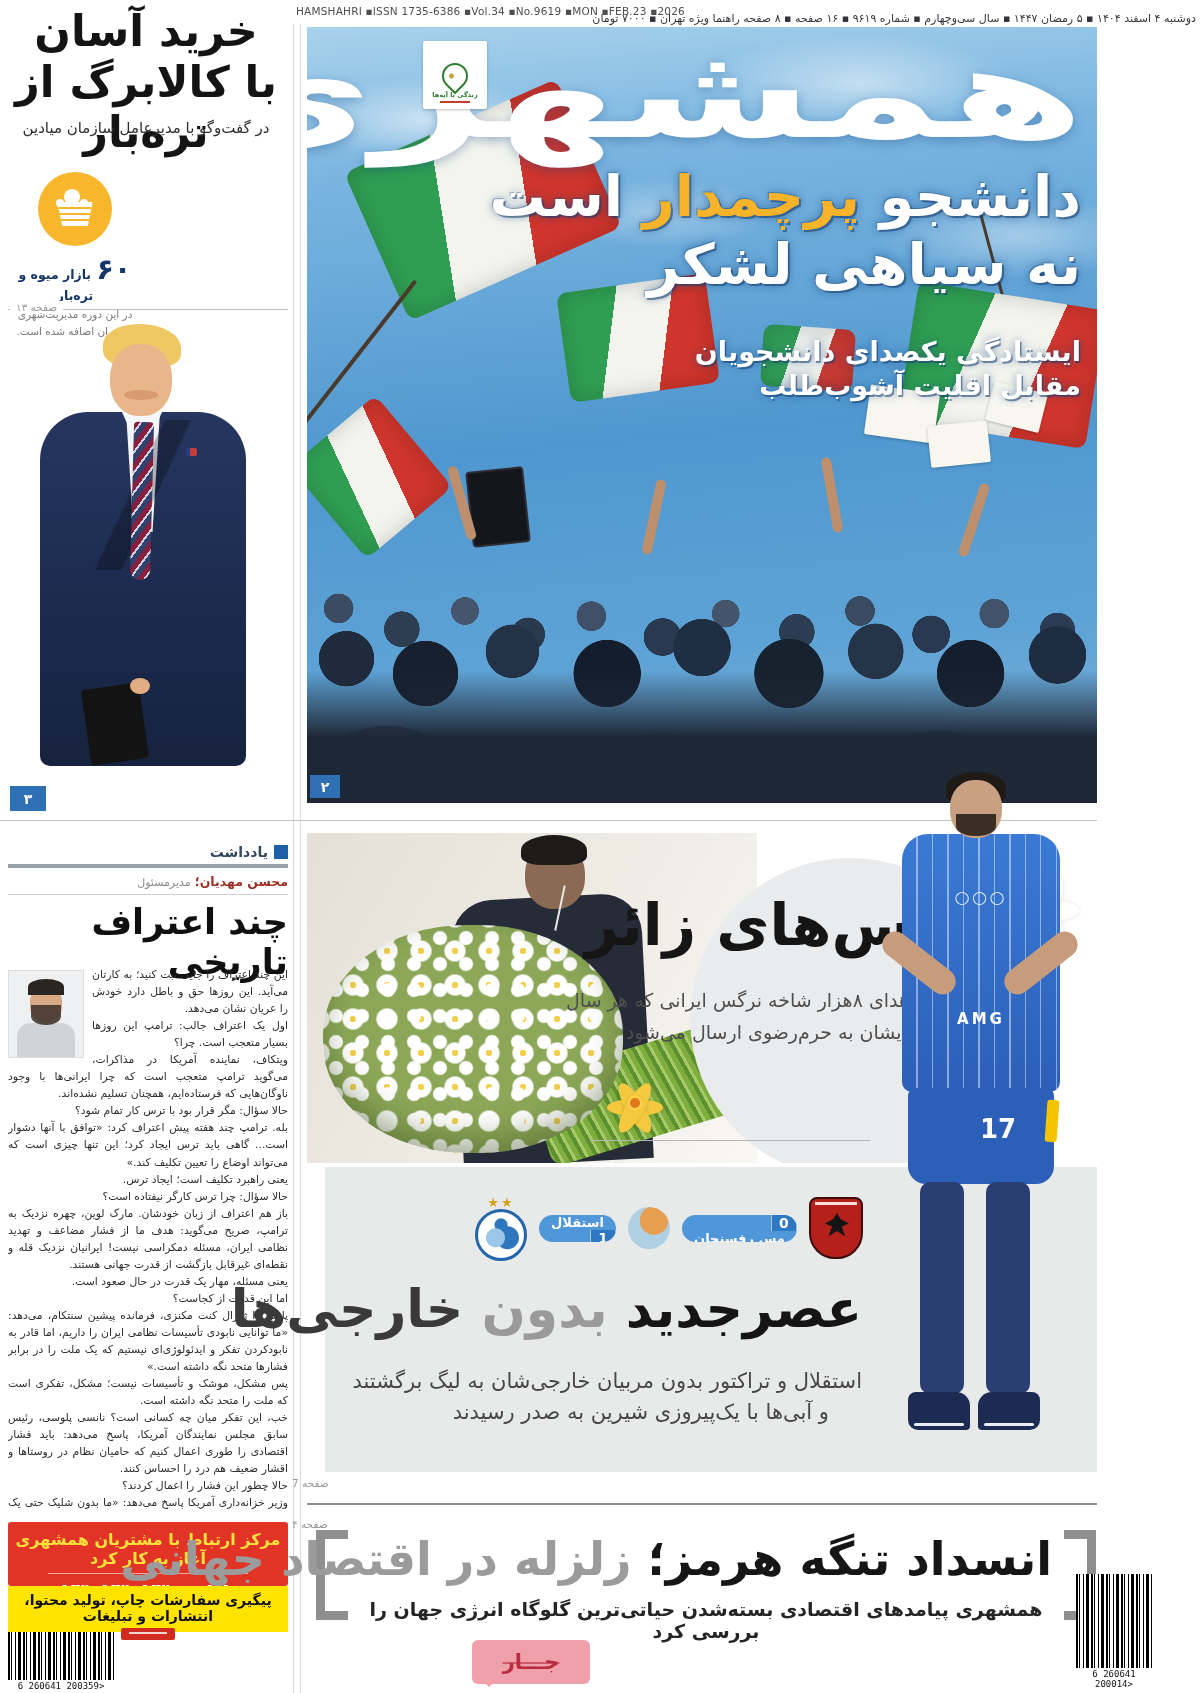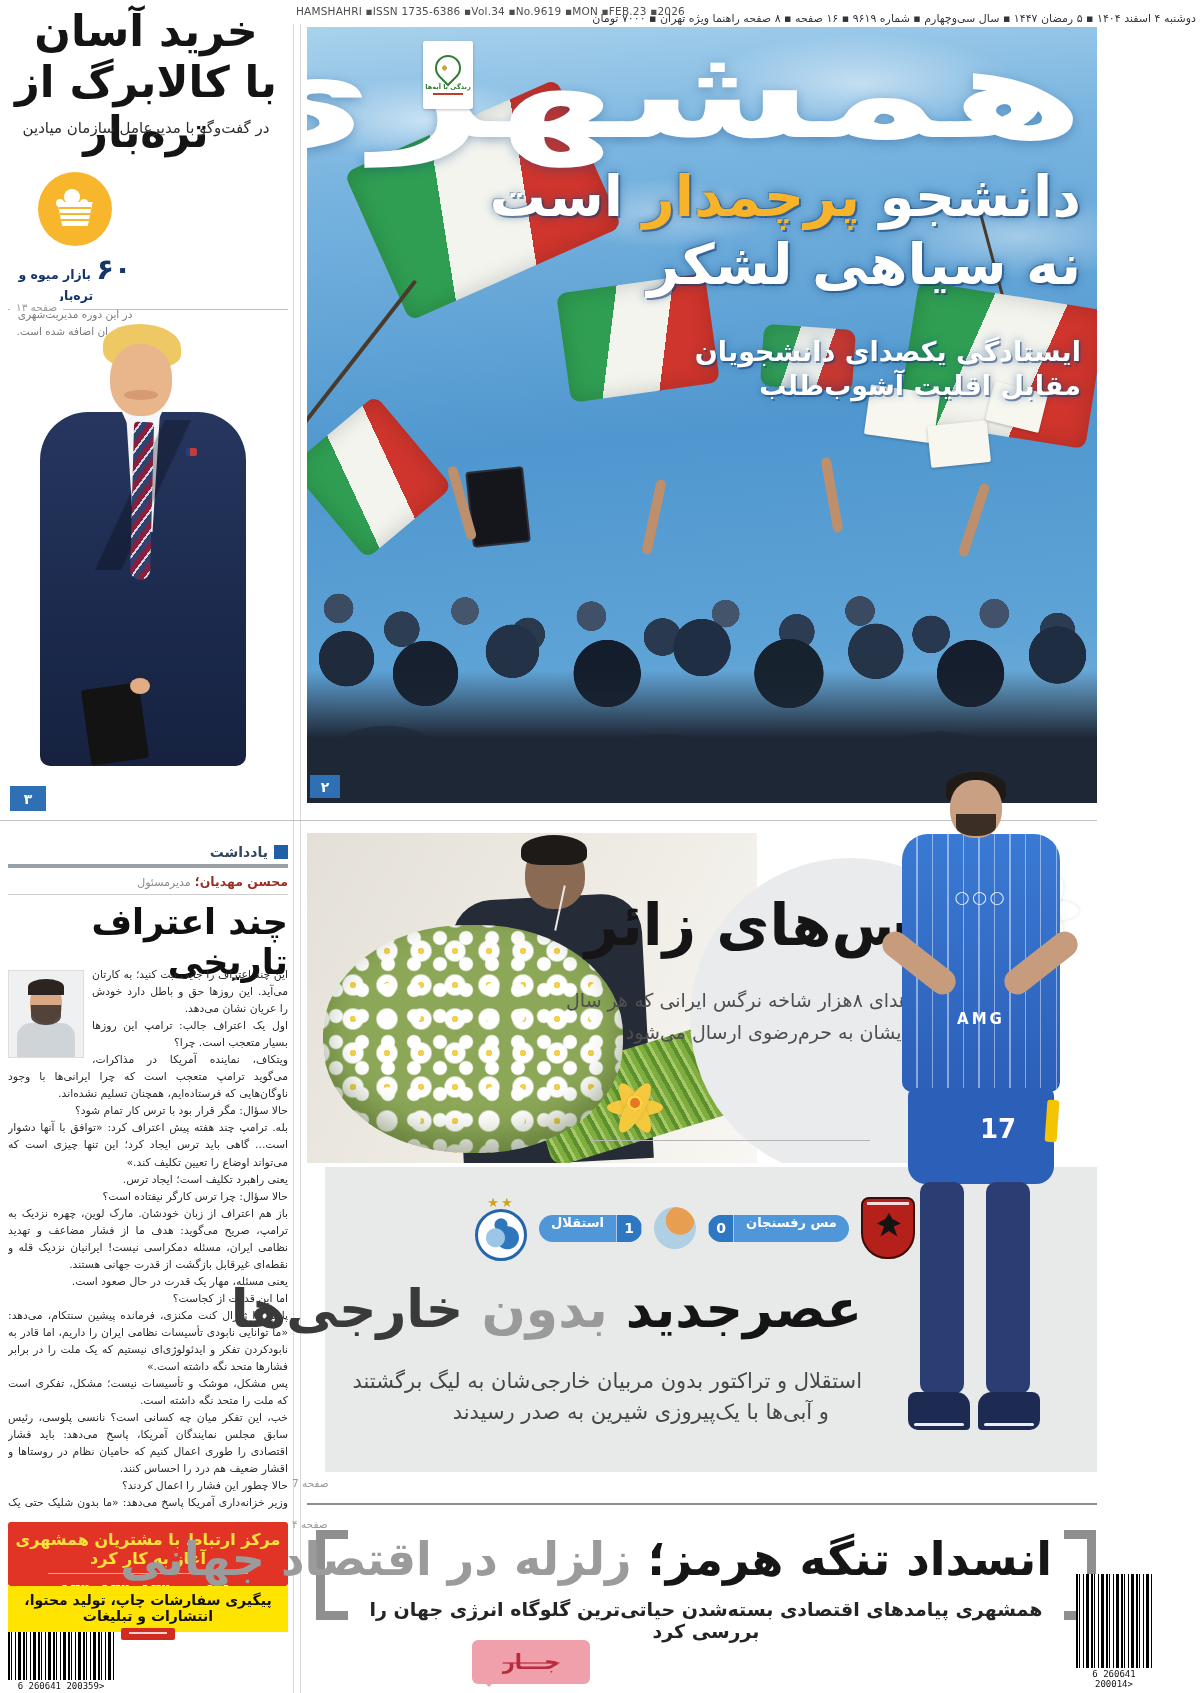--- a/index.html
+++ b/index.html
@@ -19,22 +19,22 @@
          background:linear-gradient(175deg,#a9d2ec 0%,#7ab5e0 18%,#4f97cf 52%,#5ea3d6 78%,#7eb3d8 100%);}
   #clouds{left:0;top:0;width:100%;height:60%;
     background:
      radial-gradient(ellipse 180px 60px at 15% 20%,rgba(255,255,255,.55),transparent 70%),
      radial-gradient(ellipse 220px 70px at 70% 12%,rgba(255,255,255,.5),transparent 70%),
      radial-gradient(ellipse 160px 50px at 45% 40%,rgba(255,255,255,.35),transparent 70%),
      radial-gradient(ellipse 200px 60px at 90% 45%,rgba(255,255,255,.4),transparent 70%);}
   #masthead{right:12px;top:4px;font-size:120px;font-weight:bold;color:#fff;line-height:1;
      transform:scale(1.62,1.05);transform-origin:100% 0;white-space:nowrap;
      text-shadow:0 3px 8px rgba(20,70,130,.35);}
-  #masthead-logo-box{left:116px;top:14px;width:50px;height:68px;background:#fff;border-radius:2px;
-     box-shadow:0 1px 3px rgba(0,0,0,.25);text-align:center;padding-top:12px;box-sizing:border-box;}
+  #masthead-logo-box{left:116px;top:14px;width:64px;height:68px;background:#fff;border-radius:2px;
+     box-shadow:0 1px 3px rgba(0,0,0,.25);text-align:center;padding-top:20px;box-sizing:border-box;}
   .emblem{width:22px;height:22px;margin:2px auto 2px;border:2.5px solid #2e7d32;border-radius:50% 50% 50% 0;
      transform:rotate(-45deg);position:relative;}
   .emblem:after{content:"";position:absolute;left:6px;top:6px;width:5px;height:5px;border-radius:50%;background:#c8a23a;}
   #masthead-logo-caption{font-size:6.5px;color:#2e7d32;font-weight:bold;direction:rtl;line-height:1.3;}
   #masthead-logo-box .redline{width:30px;height:2px;background:#c03c2e;margin:2px auto 0;}
 
   .flag{position:absolute;border-radius:10px;box-shadow:inset 0 0 22px rgba(0,0,0,.18);}
   .flag.tric{background:linear-gradient(105deg,#2f9e52 0 34%,#f3f4ee 34% 66%,#cf352c 66% 100%);}
   .pole{position:absolute;background:#4a3a2c;border-radius:2px;}
   .paper{position:absolute;background:#f7f7f0;box-shadow:0 1px 3px rgba(0,0,0,.25);border-radius:2px;}
@@ -199,21 +199,21 @@
 
   
   #fbox{left:325px;top:1167px;width:772px;height:305px;background:#e8eaea;}
   #scorestrip{position:absolute;left:150px;top:22px;height:78px;display:flex;align-items:center;gap:12px;}
   #est-block{text-align:center;}
   #est-stars{font-size:13px;color:#d4a017;letter-spacing:2px;line-height:1;}
   #est-logo{width:52px;height:52px;border-radius:50%;background:#fff;border:3px solid #2565ab;box-sizing:border-box;
      background-image:radial-gradient(circle at 38% 56%,#9cc6e8 0 9px,transparent 10px),
        radial-gradient(circle at 64% 56%,#2f77bd 0 11px,transparent 12px),
        radial-gradient(circle at 50% 28%,#2f77bd 0 6px,transparent 7px);}
-  .scorebar{height:27px;border-radius:14px;background:#4f97d8;color:#fff;display:flex;align-items:flex-start;overflow:hidden;}
+  .scorebar{height:27px;border-radius:14px;background:#4f97d8;color:#fff;display:flex;align-items:flex-end;overflow:hidden;flex-direction:column;}
   .scorebar .lbl{padding:0 12px;font-size:13px;font-weight:bold;direction:rtl;white-space:nowrap;}
   .scorebar .chip{width:24px;height:27px;background:#2e77c2;display:flex;align-items:center;justify-content:center;
      font-size:14px;font-weight:bold;border-right:1px solid rgba(255,255,255,.6);border-left:1px solid rgba(255,255,255,.6);}
   #sponsor-logo{width:42px;height:42px;border-radius:50%;
      background:radial-gradient(circle at 62% 32%,#e8963f 0 36%,#a9cde2 38% 72%,#7db6d8 100%);opacity:.9;}
   #mes-shield{width:54px;height:62px;background:#b5201a;border:2px solid #3a0d0a;box-sizing:border-box;
      border-radius:8px 8px 26px 26px;position:relative;}
   #mes-shield:before{content:"";position:absolute;left:4px;top:3px;right:4px;height:3px;background:rgba(255,255,255,.85);}
   #mes-eagle{position:absolute;left:14px;top:14px;width:24px;height:30px;background:#141414;
      clip-path:polygon(50% 0,65% 20%,100% 35%,70% 45%,85% 78%,50% 60%,15% 78%,30% 45%,0 35%,35% 20%);}

